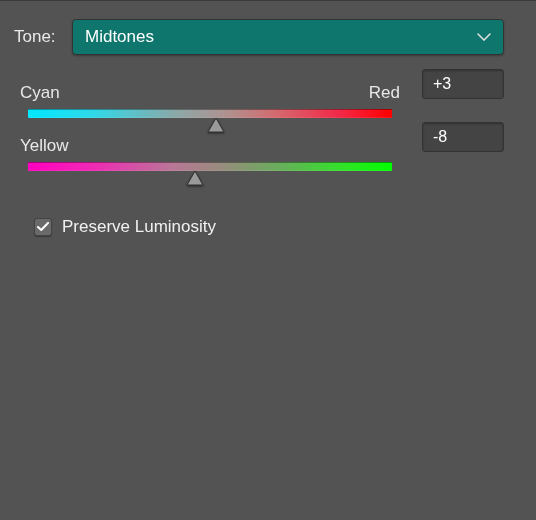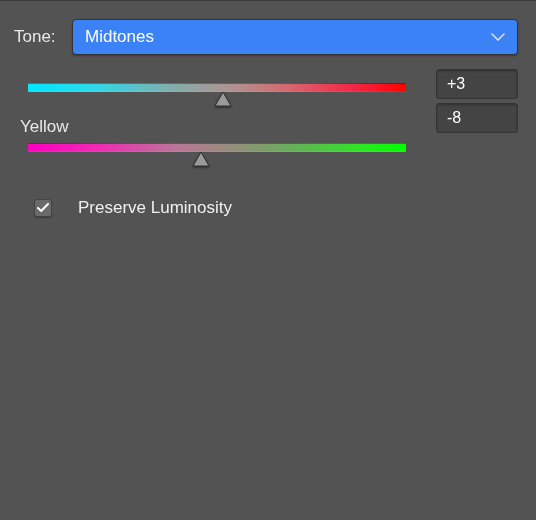--- a/index.html
+++ b/index.html
@@ -11,37 +11,37 @@
     body {
       background: #535353;
       width: 536px;
       height: 520px;
       padding: 0;
       color: #e8e8e8;
       font-size: 15px;
       border-top: 1px solid #3a3a3a;
     }
     .panel {
-      padding: 18px 18px 10px 14px;
+      padding: 18px 32px 10px 14px;
     }
     .tone-row {
       display: flex;
       align-items: center;
       gap: 10px;
       margin-bottom: 28px;
     }
     .tone-label {
       font-size: 17px;
       color: #e8e8e8;
       min-width: 48px;
     }
     .tone-select {
       flex: 1;
       height: 36px;
-      background: #3b82f6;
+      background: #0f766e;
       border: 1px solid #333;
       border-radius: 4px;
       box-shadow: 0 1px 2px rgba(0,0,0,0.3);
       display: flex;
       align-items: center;
       justify-content: space-between;
       padding: 0 12px;
       cursor: pointer;
       color: #fff;
       font-size: 17px;
@@ -115,21 +115,21 @@
       background: transparent;
       border: none;
       color: #fff;
       font-size: 16px;
       width: 100%;
       outline: none;
     }
     .checkbox-row {
       display: flex;
       align-items: center;
-      gap: 26px;
+      gap: 10px;
       margin-top: 28px;
       margin-left: 20px;
       cursor: pointer;
     }
     .checkbox {
       width: 18px;
       height: 18px;
       background: #6a6a6a;
       border: 1px solid #444;
       border-radius: 3px;
@@ -170,20 +170,24 @@
             <path d="M1 1 L7 7 L13 1" stroke="#ddd" stroke-width="1.6" fill="none" stroke-linecap="round"></path>
           </svg>
       </span>
     </div>
   </div>
 
   <div id="sliders-container">
       <div class="slider-group">
         <div class="row-line">
           <div class="slider-stack">
+            <div class="slider-labels">
+              <span>Cyan</span>
+              <span>Red</span>
+            </div>
             <div class="slider-track-wrap">
               <div class="gradient-track grad-cyan-red"></div>
               <div class="slider-thumb" style="left: 51.5%;">
                 <svg width="18" height="16" viewBox="0 0 18 16">
                   <path d="M9 1 L17 15 L1 15 Z" fill="#9a9a9a" stroke="#2f2f2f" stroke-width="1"></path>
                 </svg>
               </div>
             </div>
           </div>
           <div class="value-box">

